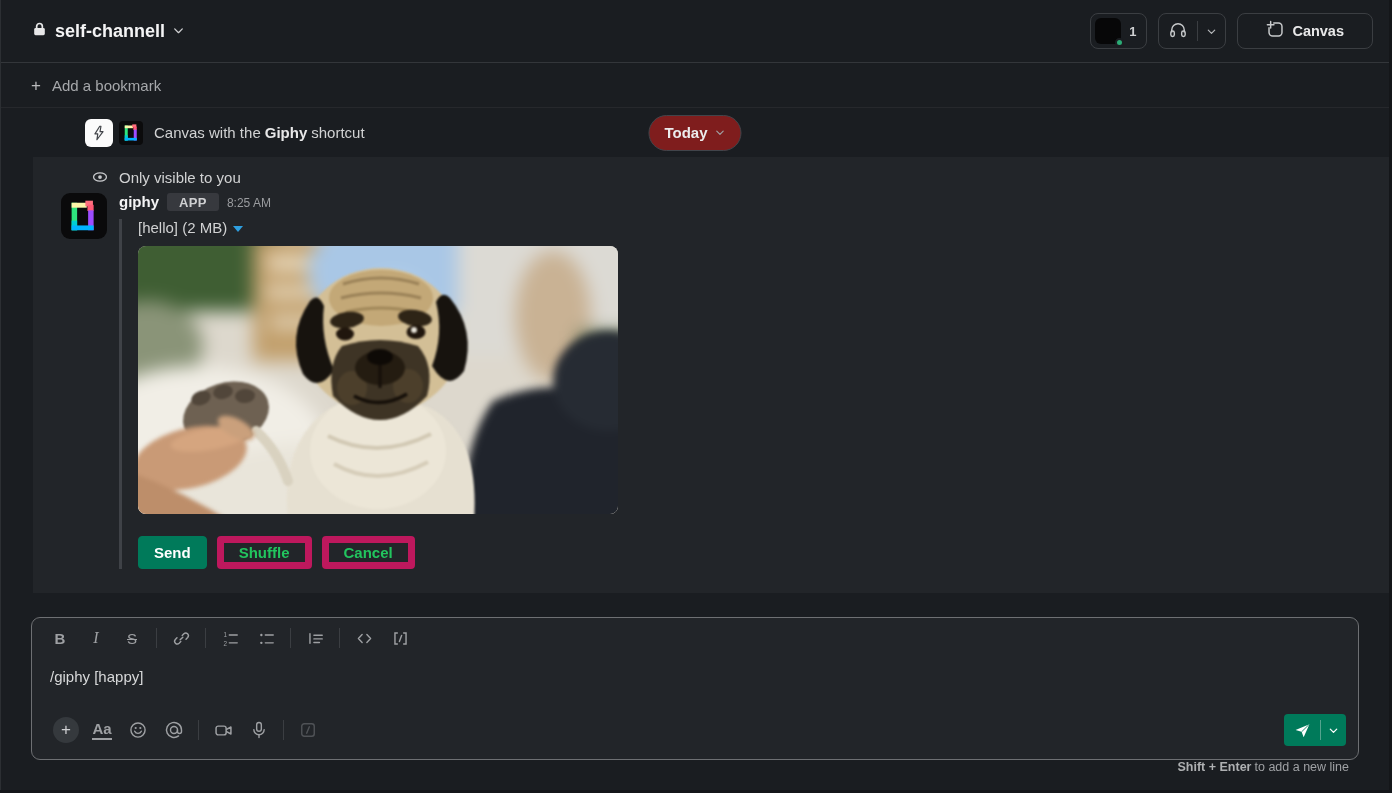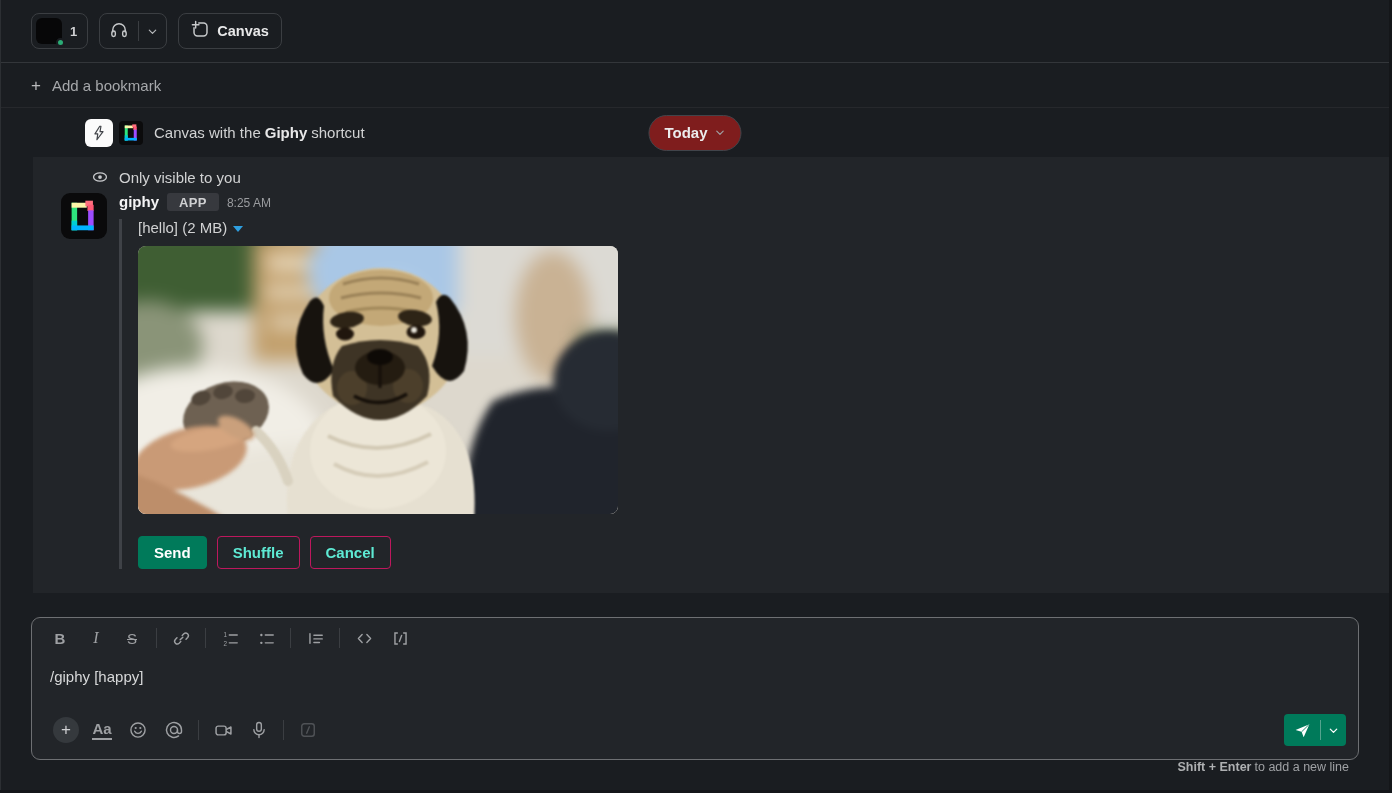--- a/index.html
+++ b/index.html
@@ -22,21 +22,21 @@
     border-radius:8px; background:transparent; color:#d1d2d3; cursor:pointer; }
   .members-btn { padding:4px 10px 4px 4px; gap:8px; }
   .mini-avatar { width:26px; height:26px; border-radius:6px; background:#070708; position:relative; }
   .mini-avatar .dot { position:absolute; right:-3px; bottom:-3px; width:9px; height:9px;
     border-radius:50%; background:#2bac76; border:2px solid #1a1d21; }
   .members-count { font-size:13px; font-weight:bold; color:#cfd0d2; }
   .huddle-group { padding:0; }
   .huddle-main { display:flex; align-items:center; padding:0 9px; height:100%; cursor:pointer; }
   .huddle-sep { width:1px; height:20px; background:#3b3e42; }
   .huddle-caret { display:flex; align-items:center; padding:0 8px; height:100%; cursor:pointer; }
-  .canvas-btn { padding:0 12px; gap:7px; font-weight:bold; font-size:14.5px; color:#e8e8e9; }
+  .canvas-btn { padding:0 28px; gap:7px; font-weight:bold; font-size:14.5px; color:#e8e8e9; }
 
   
   .bookmark-bar { height:45px; flex:0 0 45px; display:flex; align-items:center;
     padding:0 30px; border-bottom:1px solid #26282c; }
   .add-bookmark { display:flex; align-items:center; gap:11px; color:#a6a8ab;
     font-size:15px; cursor:pointer; background:none; border:none; }
   .plus-glyph { font-size:17px; color:#b9babc; line-height:1; }
 
   
   .banner { height:49px; flex:0 0 49px; display:flex; align-items:center;
@@ -68,21 +68,21 @@
   .ephemeral { border-left:3px solid #3f4247; padding-left:16px; margin-top:4px; }
   .attach-title { display:flex; align-items:center; gap:6px; color:#d1d2d3; margin:4px 0 10px; cursor:pointer;text-align:right; }
   .tri-down { width:0; height:0; border-left:5px solid transparent; border-right:5px solid transparent;
     border-top:6px solid #2e9fe0; margin-top:2px; }
   .gif-box { width:480px; height:268px; border-radius:8px; overflow:hidden; background:#cfcabf; cursor:pointer; }
   .gif-box svg { display:block; }
   .action-row { display:flex; gap:10px; margin-top:22px; }
   .btn { height:33px; border-radius:4px; font-size:15px; font-weight:bold;
     padding:0 15px; cursor:pointer; font-family:inherit; }
   .btn-primary { background:#007a5a; border:1px solid #007a5a; color:#fff; }
-  .btn-outline { background:transparent; border:1px solid #be185d; color:#5eead4; }
+  .btn-outline { background:transparent; border:7px solid #be185d; color:#22c55e; }
 
   
   .composer-area { flex:1; padding:24px 30px 0; display:flex; flex-direction:column; }
   .composer { border:1px solid #6e7073; border-radius:9px; background:#222529; height:143px;
     display:flex; flex-direction:column; }
   .fmt-bar { height:40px; display:flex; align-items:center; padding:0 10px; }
   .fmt-btn { width:32px; height:28px; display:flex; align-items:center; justify-content:center;
     border-radius:4px; background:none; border:none; cursor:pointer; margin:0 2px;
     color:#9ea0a3; font-size:15px; font-family:inherit; }
   .fmt-b { font-weight:bold; }
@@ -110,20 +110,34 @@
   .hint-row b { color:#aeb0b2; margin-right:3px; }
 
   svg { flex:none; }
 </style>
 </head>
 <body>
 
 <div class="app">
 
   <header class="ch-header">
+    <div class="ch-title">
+      <span>
+        <svg width="17" height="17" viewBox="0 0 24 24">
+            <rect x="4.5" y="10" width="15" height="10" rx="2" fill="#e7e7e8"></rect>
+            <path d="M8 10V7.5a4 4 0 0 1 8 0V10" fill="none" stroke="#e7e7e8" stroke-width="2.4"></path>
+          </svg>
+      </span>
+      <span class="name">self-channell</span>
+      <span>
+        <svg width="13" height="13" viewBox="0 0 24 24">
+            <path d="M5 9l7 7 7-7" fill="none" stroke="#cfd0d2" stroke-width="2.4" stroke-linecap="round" stroke-linejoin="round"></path>
+          </svg>
+      </span>
+    </div>
     <div class="hdr-right">
       <button class="hdr-btn members-btn">
         <span class="mini-avatar">
           <span class="dot"></span>
         </span>
         <span class="members-count">1</span>
       </button>
       <div class="hdr-btn huddle-group">
         <span class="huddle-main">
           <span>

